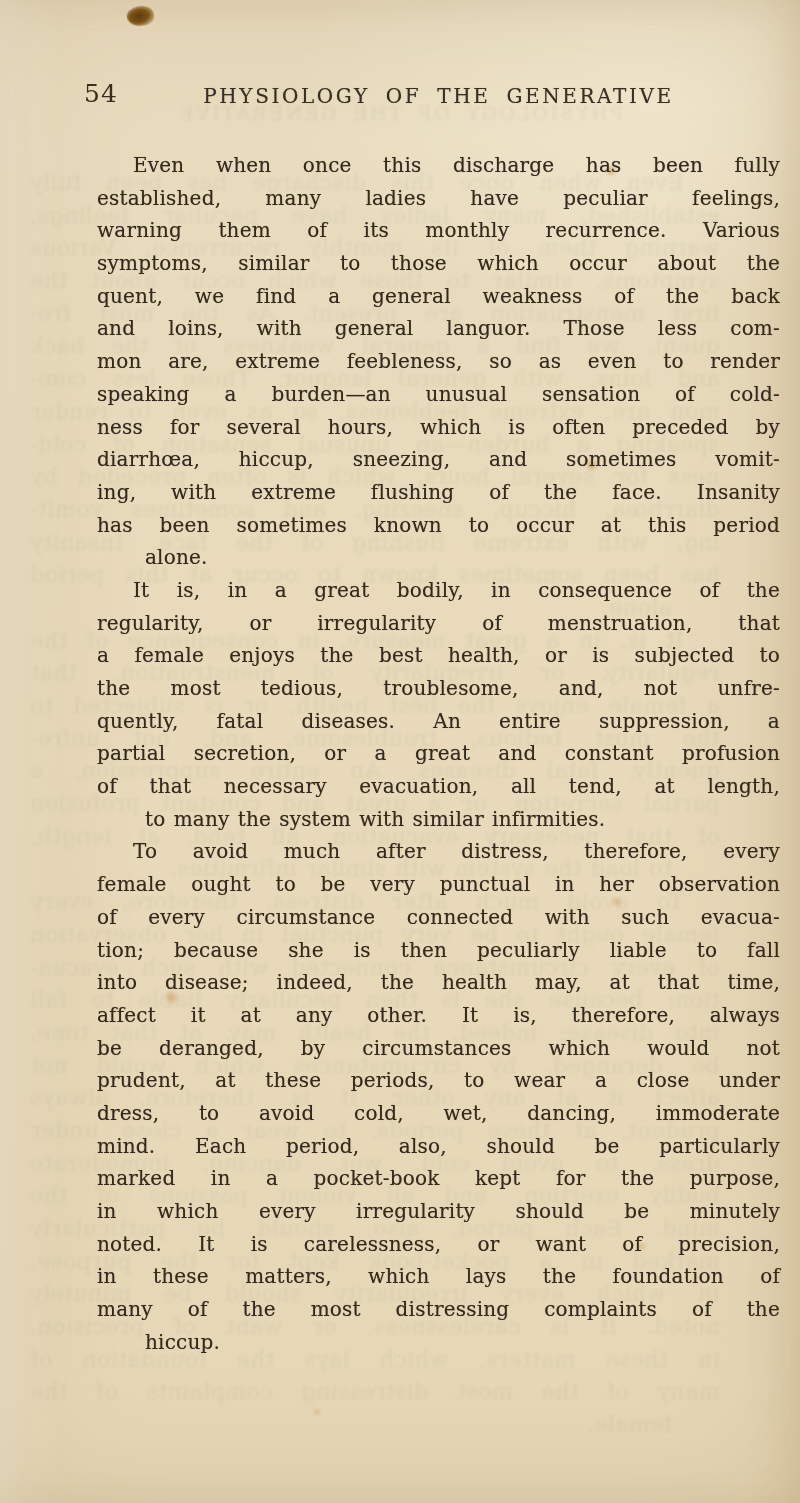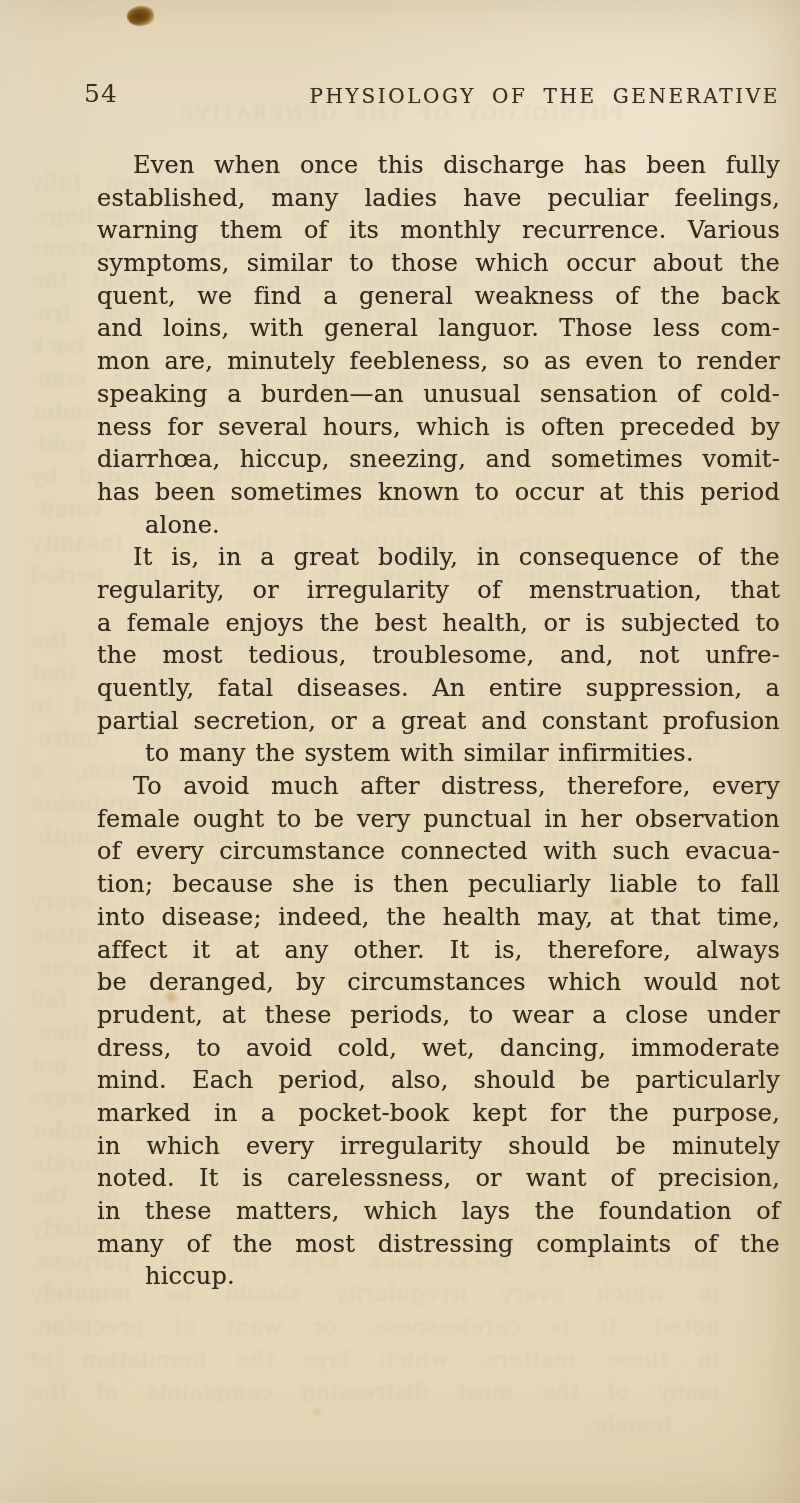--- a/index.html
+++ b/index.html
@@ -26,32 +26,32 @@
   
   .folio{
     position:absolute; z-index:4;
     left:84px; top:79px;
     font-size:25px; letter-spacing:1px;
     color:#3a2f20;
   }
   .running-header{
     position:absolute; z-index:4;
     left:97px; top:84px; width:683px;
-    text-align:right;
+    text-align:center;
     font-size:20px; letter-spacing:2.6px; word-spacing:7px;
     color:#3a3023;
     text-shadow:0 0 0.7px rgba(58,48,35,0.5);
     white-space:nowrap;
   }
 
   
   .text-block{
     position:absolute; z-index:4;
     left:97px; top:149px; width:683px;
-    font-size:24px; line-height:32.7px;
+    font-size:20px; line-height:32.7px;
     letter-spacing:0.2px; word-spacing:1.6px;
     text-shadow:0 0 0.7px rgba(51,41,28,0.45);
   }
   .line{
     height:32.7px;
     text-align:justify;
     text-align-last:justify;
     white-space:normal;
   }
   .line.first{ text-indent:36px; }
@@ -162,34 +162,36 @@
   <div class="running-header">PHYSIOLOGY OF THE GENERATIVE</div>
 
   <div class="text-block" id="text-block">
       <div>
         <div class="line first">Even when once this discharge has been fully</div>
         <div class="line">established, many ladies have peculiar feelings,</div>
         <div class="line">warning them of its monthly recurrence. Various</div>
         <div class="line">symptoms, similar to those which occur about the</div>
         <div class="line">quent, we find a general weakness of the back</div>
         <div class="line">and loins, with general languor. Those less com-</div>
-        <div class="line">mon are, minutely feebleness, so as even to render</div>
+        <div class="line">mon are, extreme feebleness, so as even to render</div>
         <div class="line">speaking a burden—an unusual sensation of cold-</div>
         <div class="line">ness for several hours, which is often preceded by</div>
         <div class="line">diarrhœa, hiccup, sneezing, and sometimes vomit-</div>
+        <div class="line">ing, with extreme flushing of the face. Insanity</div>
         <div class="line">has been sometimes known to occur at this period</div>
         <div class="line last">alone.</div>
       </div>
       <div>
         <div class="line first">It is, in a great bodily, in consequence of the</div>
         <div class="line">regularity, or irregularity of menstruation, that</div>
         <div class="line">a female enjoys the best health, or is subjected to</div>
         <div class="line">the most tedious, troublesome, and, not unfre-</div>
         <div class="line">quently, fatal diseases. An entire suppression, a</div>
         <div class="line">partial secretion, or a great and constant profusion</div>
+        <div class="line">of that necessary evacuation, all tend, at length,</div>
         <div class="line last">to many the system with similar infirmities.</div>
       </div>
       <div>
         <div class="line first">To avoid much after distress, therefore, every</div>
         <div class="line">female ought to be very punctual in her observation</div>
         <div class="line">of every circumstance connected with such evacua-</div>
         <div class="line">tion; because she is then peculiarly liable to fall</div>
         <div class="line">into disease; indeed, the health may, at that time,</div>
         <div class="line">affect it at any other. It is, therefore, always</div>
         <div class="line">be deranged, by circumstances which would not</div>

